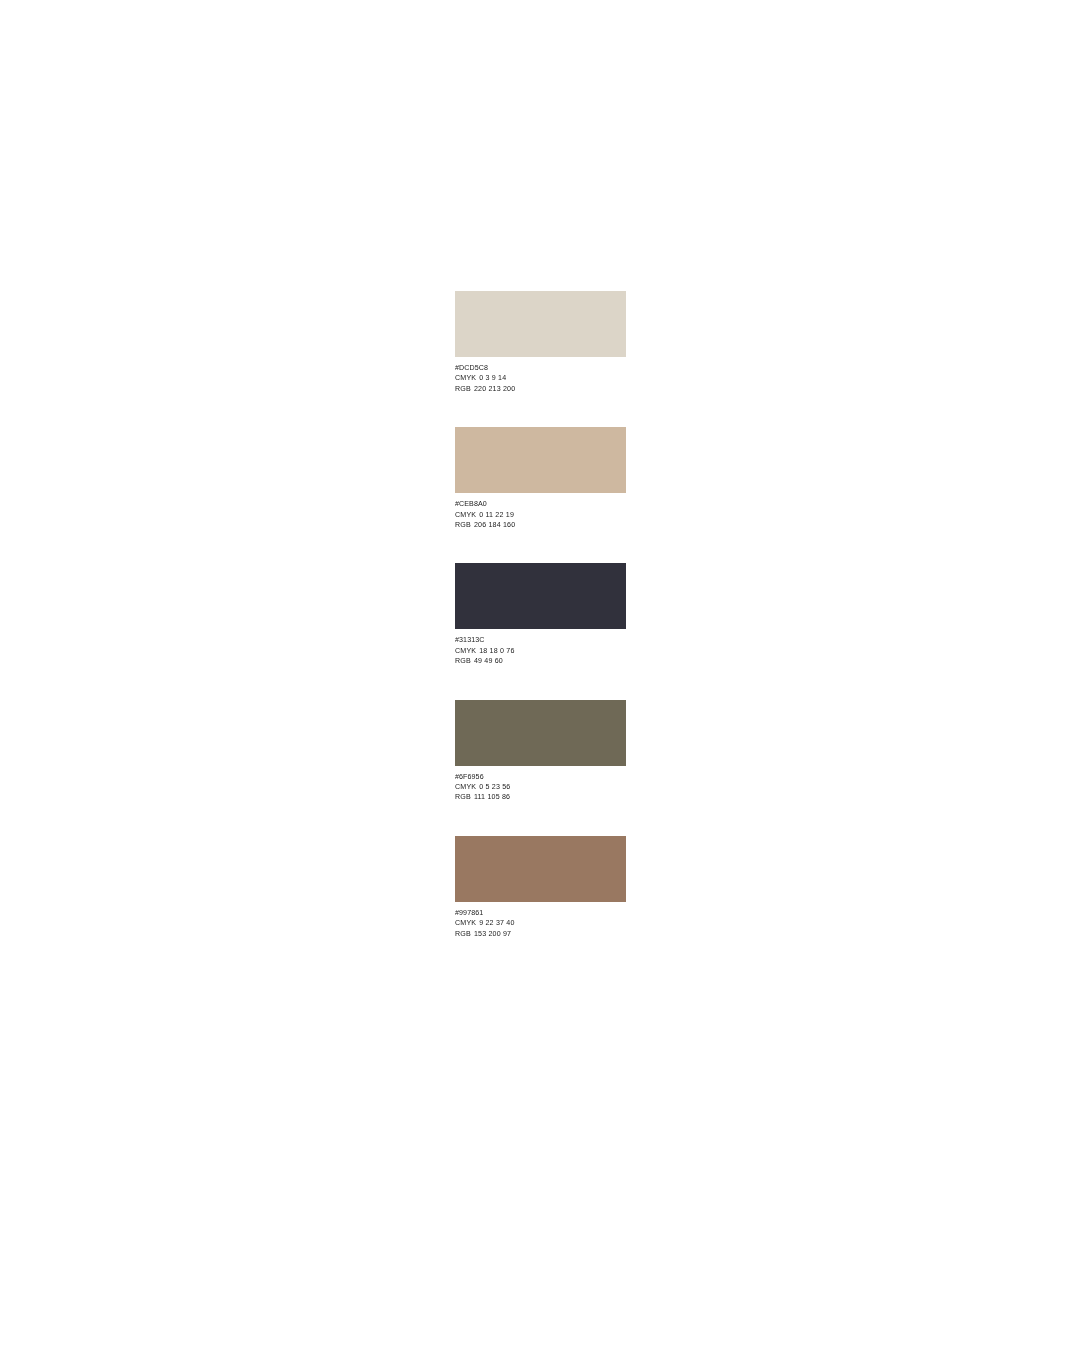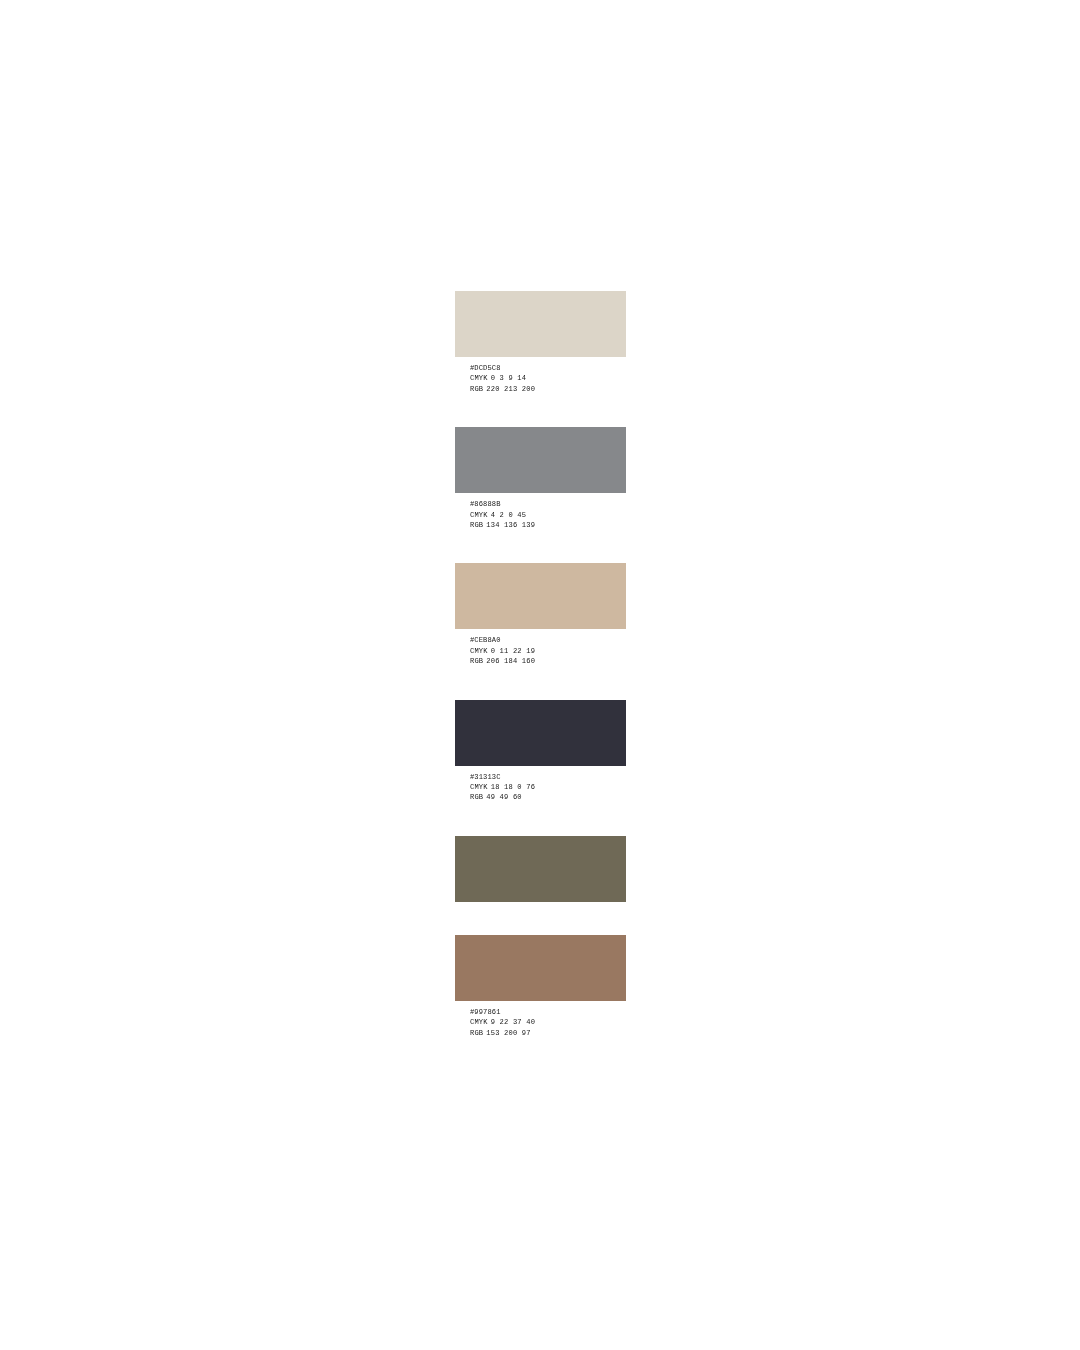--- a/index.html
+++ b/index.html
@@ -31,27 +31,26 @@
     height: 66px;
     display: block;
   }
 
   .swatch-meta {
     padding-top: 6px;
     padding-bottom: 0;
   }
 
   .meta-line {
-    font-family: Liberation Mono, monospace;
+    font-family: Liberation Sans, sans-serif;
     font-size: 7.1px;
     line-height: 10.4px;
     color: #1b1b1b;
     letter-spacing: 0.18px;
     white-space: nowrap;
-    margin-left: 15px;
   }
 
   .meta-line.hexline {
     letter-spacing: 0.1px;
   }
 
   .meta-label {
     display: inline-block;
   }
 
@@ -73,28 +72,20 @@
 
   <div class="swatch-entry">
     <div class="swatch-chip" style="background-color: rgb(220, 213, 200);"></div>
     <div class="swatch-meta">
       <div class="meta-line hexline">#DCD5C8</div>
       <div class="meta-line"><span class="meta-label">CMYK</span><span class="meta-values">0 3 9 14</span></div>
       <div class="meta-line"><span class="meta-label">RGB</span><span class="meta-values">220 213 200</span></div>
     </div>
   </div>
 
-  <div class="swatch-entry">
-    <div class="swatch-chip" style="background-color: rgb(134, 136, 139);"></div>
-    <div class="swatch-meta">
-      <div class="meta-line hexline">#86888B</div>
-      <div class="meta-line"><span class="meta-label">CMYK</span><span class="meta-values">4 2 0 45</span></div>
-      <div class="meta-line"><span class="meta-label">RGB</span><span class="meta-values">134 136 139</span></div>
-    </div>
-  </div>
 
   <div class="swatch-entry">
     <div class="swatch-chip" style="background-color: rgb(206, 184, 160);"></div>
     <div class="swatch-meta">
       <div class="meta-line hexline">#CEB8A0</div>
       <div class="meta-line"><span class="meta-label">CMYK</span><span class="meta-values">0 11 22 19</span></div>
       <div class="meta-line"><span class="meta-label">RGB</span><span class="meta-values">206 184 160</span></div>
     </div>
   </div>
 
@@ -102,20 +93,25 @@
     <div class="swatch-chip" style="background-color: rgb(49, 49, 60);"></div>
     <div class="swatch-meta">
       <div class="meta-line hexline">#31313C</div>
       <div class="meta-line"><span class="meta-label">CMYK</span><span class="meta-values">18 18 0 76</span></div>
       <div class="meta-line"><span class="meta-label">RGB</span><span class="meta-values">49 49 60</span></div>
     </div>
   </div>
 
   <div class="swatch-entry">
     <div class="swatch-chip" style="background-color: rgb(111, 105, 86);"></div>
+    <div class="swatch-meta">
+      <div class="meta-line hexline">#6F6956</div>
+      <div class="meta-line"><span class="meta-label">CMYK</span><span class="meta-values">0 5 23 56</span></div>
+      <div class="meta-line"><span class="meta-label">RGB</span><span class="meta-values">111 105 86</span></div>
+    </div>
   </div>
 
   <div class="swatch-entry">
     <div class="swatch-chip" style="background-color: rgb(153, 120, 97);"></div>
     <div class="swatch-meta">
       <div class="meta-line hexline">#997861</div>
       <div class="meta-line"><span class="meta-label">CMYK</span><span class="meta-values">9 22 37 40</span></div>
       <div class="meta-line"><span class="meta-label">RGB</span><span class="meta-values">153 200 97</span></div>
     </div>
   </div>

